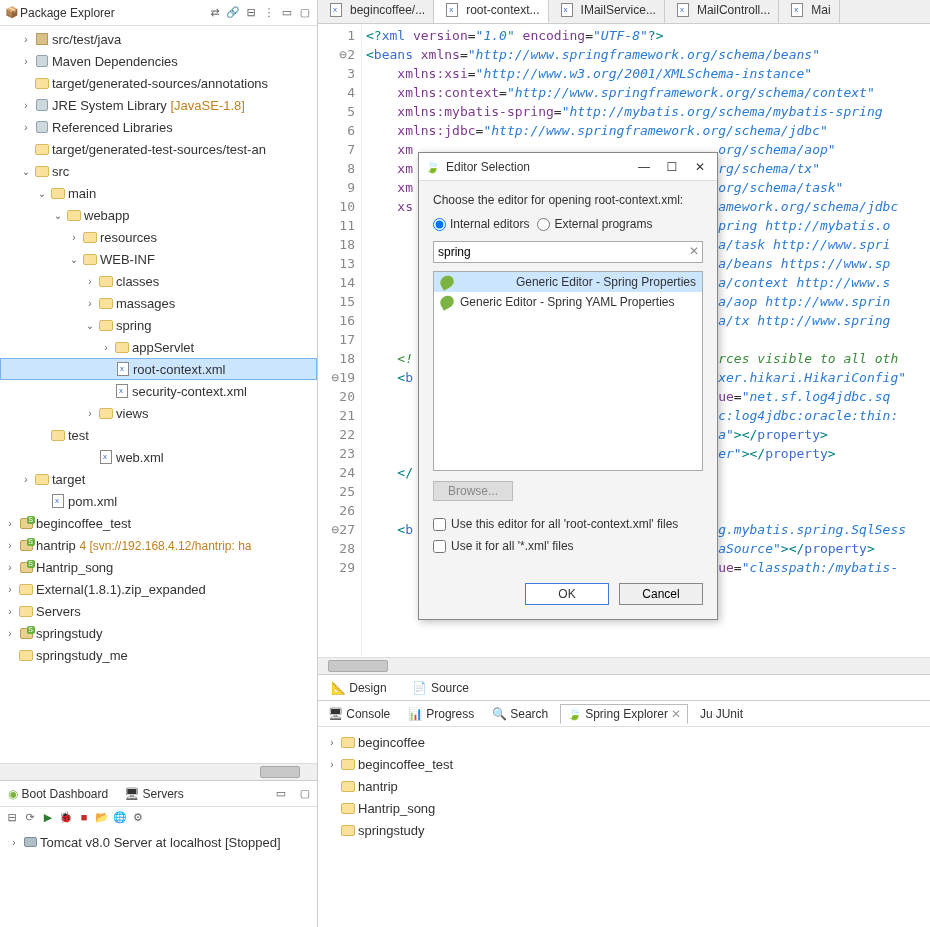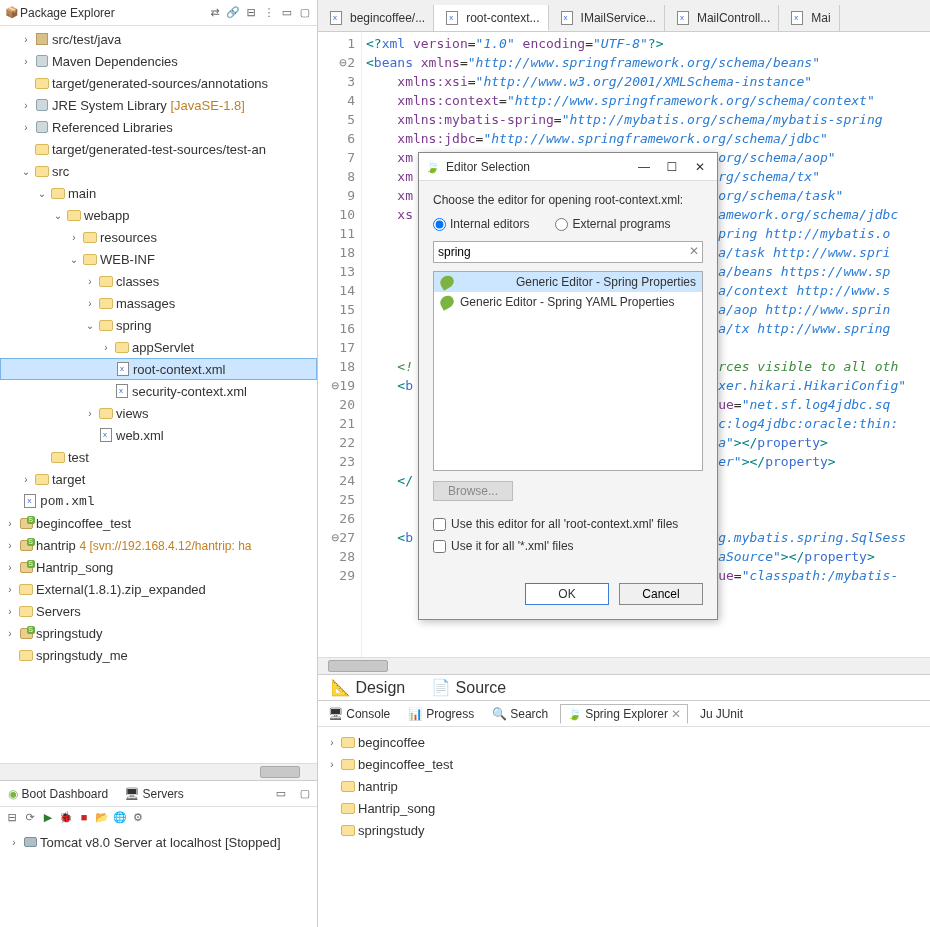--- a/index.html
+++ b/index.html
@@ -37,54 +37,54 @@
 
 
 .bottom-views { border-top: 1px solid #ccc; }
 .bottom-tabs { display: flex; align-items: center; height: 26px; padding: 2px 4px; gap: 8px; border-bottom: 1px solid #e0e0e0; }
 .bottom-tab { display: flex; align-items: center; gap: 3px; font-size: 12px; cursor: pointer; padding: 2px 4px; }
 .bottom-tab.active { background: #fff; }
 .bottom-toolbar { display: flex; gap: 2px; padding: 2px 4px; }
 .bottom-content { padding: 4px; height: 100px; overflow: auto; }
 
 
-.editor-tabs { display: flex; height: 32px; background: #f0f0f0; border-bottom: 1px solid #ccc; align-items: flex-end; }
+.editor-tabs { display: flex; height: 24px; background: #f0f0f0; border-bottom: 1px solid #ccc; align-items: flex-end; }
 .editor-tab { display: flex; align-items: center; gap: 4px; padding: 4px 8px; font-size: 12px; border-right: 1px solid #ccc; background: #f0f0f0; cursor: pointer; height: 26px; }
 .editor-tab.active { background: #fff; border-bottom: 1px solid #fff; }
 
 .editor-body { display: flex; flex: 1; overflow: hidden; position: relative; }
 .gutter { width: 44px; background: #fff; text-align: right; color: #888; font-family: Consolas, monospace; font-size: 13px; padding: 2px 6px 2px 2px; border-right: 1px solid #eee; }
 .gutter .ln { height: 19px; line-height: 19px; }
 .code { flex: 1; font-family: Consolas, monospace; font-size: 13px; padding: 2px 4px; white-space: pre; overflow: hidden; line-height: 19px; }
 .code-line { height: 19px; }
 .css-tag { color: #3b6cd4; }
 .css-attr { color: #7c3a8e; }
 .css-str { color: #2a7bd4; font-style: italic; }
 .css-punc { color: #008080; }
 .css-comment { color: #3b8b3b; font-style: italic; }
 
 .editor-footer-tabs { display: flex; height: 26px; border-top: 1px solid #ccc; align-items: center; padding: 0 4px; gap: 8px; }
-.ed-ft-tab { padding: 2px 8px; border: 1px solid transparent; cursor: pointer; font-size: 16px; }
+.ed-ft-tab { padding: 2px 8px; border: 1px solid transparent; cursor: pointer; font-size: 12px; }
 
 
 .br-views { border-top: 1px solid #ccc; }
 .br-tabs { display: flex; align-items: center; height: 26px; gap: 6px; padding: 0 4px; border-bottom: 1px solid #e0e0e0; }
 .br-tab { display: flex; align-items: center; gap: 3px; padding: 2px 6px; cursor: pointer; font-size: 12px; }
 .br-tab.active { background: #fff; border: 1px solid #bbb; border-bottom-color: #fff; }
 .br-content { padding: 4px; min-height: 200px; }
 
 
 .dialog { position: absolute; left: 418px; top: 152px; width: 300px; background: #f4f4f4; border: 1px solid #888; box-shadow: 2px 2px 8px rgba(0,0,0,0.25); z-index: 100; }
 .dialog-titlebar { display: flex; align-items: center; padding: 4px 6px; background: #fff; border-bottom: 1px solid #ddd; height: 28px; }
 .dialog-title { flex: 1; font-size: 12px; display: flex; align-items: center; gap: 6px; }
 .dlg-winbtns { display: flex; gap: 14px; padding-right: 4px; }
 .dlg-winbtn { width: 14px; text-align: center; cursor: pointer; }
 .dialog-body { padding: 12px 14px; }
 .dlg-msg { font-size: 12px; margin-bottom: 10px; }
-.dlg-radios { display: flex; gap: 26px; margin-bottom: 10px; font-size: 12px; align-items: flex-end; }
+.dlg-radios { display: flex; gap: 8px; margin-bottom: 10px; font-size: 12px; align-items: flex-end; }
 .dlg-radios label { display: flex; align-items: center; gap: 4px; }
 .dlg-search { width: 100%; padding: 3px 18px 3px 4px; border: 1px solid #aaa; font-size: 12px; }
 .dlg-search-wrap { position: relative; margin-bottom: 8px; }
 .dlg-clear { position: absolute; right: 4px; top: 3px; cursor: pointer; color: #888; }
 .dlg-list { border: 1px solid #aaa; background: #fff; height: 200px; overflow: auto; }
 .dlg-item { display: flex; align-items: center; gap: 6px; padding: 2px 6px; font-size: 12px; cursor: pointer; height: 20px; }
 .dlg-item.selected { background: #cde6ff; justify-content: space-between; }
 .leaf-ic { width: 14px; height: 12px; background: #7cb342; border-radius: 50% 50% 50% 0; transform: rotate(-30deg); }
 .dlg-browse { margin-top: 10px; }
 .dlg-browse button { padding: 2px 14px; background: #ddd; color: #888; border: 1px solid #bbb; font-size: 12px; }
@@ -235,42 +235,42 @@
           </span>
           <span class="node-label">security-context.xml</span>
         </div>
         <div class="tree-row" style="padding-left: 84px;">
           <span class="twisty">›</span>
           <span class="node-icon">
             <span class="ic-folder"></span>
           </span>
           <span class="node-label">views</span>
         </div>
+        <div class="tree-row" style="padding-left: 36px;">
+          <span class="twisty"></span>
+          <span class="node-icon">
+            <span class="ic-folder"></span>
+          </span>
+          <span class="node-label">test</span>
+        </div>
         <div class="tree-row" style="padding-left: 84px;">
           <span class="twisty"></span>
           <span class="node-icon">
             <span class="ic-xml"></span>
           </span>
           <span class="node-label">web.xml</span>
         </div>
+        <div class="tree-row" style="padding-left: 20px;">
+          <span class="twisty">›</span>
+          <span class="node-icon">
+            <span class="ic-folder"></span>
+          </span>
+          <span class="node-label">target</span>
+        </div>
         <div class="tree-row" style="padding-left: 36px;">
-          <span class="twisty"></span>
-          <span class="node-icon">
-            <span class="ic-folder"></span>
-          </span>
-          <span class="node-label">test</span>
-        </div>
-        <div class="tree-row" style="padding-left: 20px;">
-          <span class="twisty">›</span>
-          <span class="node-icon">
-            <span class="ic-folder"></span>
-          </span>
-          <span class="node-label">target</span>
-        </div>
-        <div class="tree-row" style="padding-left: 8px; font-family: Liberation Mono, monospace;">
           <span class="twisty"></span>
           <span class="node-icon">
             <span class="ic-xml"></span>
           </span>
           <span class="node-label">pom.xml</span>
         </div>
         <div class="tree-row" style="padding-left: 4px;">
           <span class="twisty">›</span>
           <span class="node-icon">
             <span class="ic-proj"></span>

